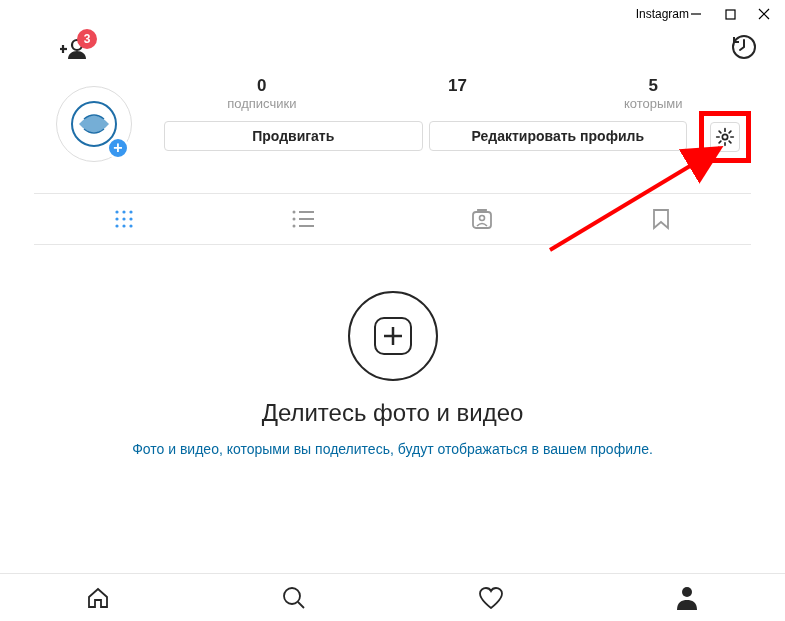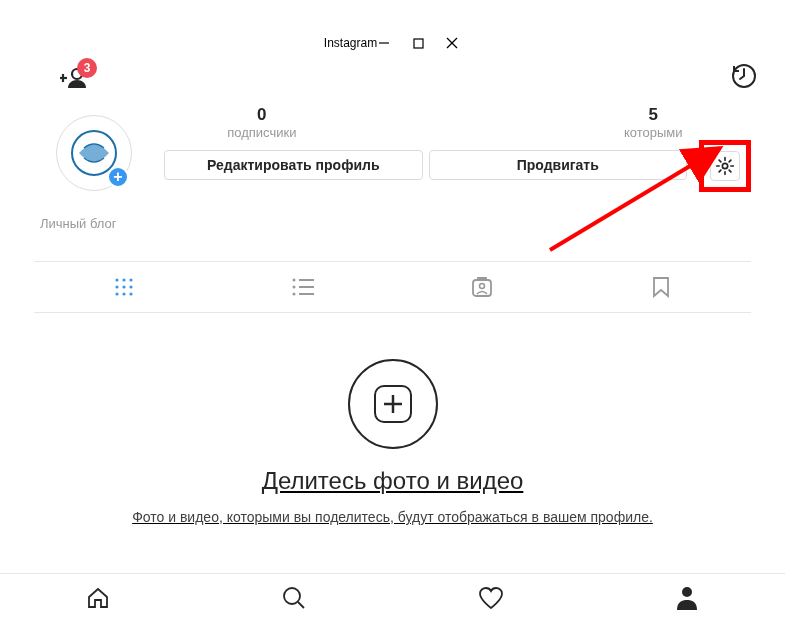--- a/index.html
+++ b/index.html
@@ -1,17 +1,17 @@
 <!DOCTYPE html>
 <html><head>
 <meta charset="utf-8">
 <style>
 * { margin: 0; padding: 0; box-sizing: border-box; }
 body { font-family: -apple-system, "Segoe UI", Arial, sans-serif; background: #fff; width: 785px; height: 621px; overflow: hidden; position: relative; }
-.titlebar { display: flex; align-items: center; justify-content: center; height: 28px; padding: 0 8px; margin-top: 29px; }
+.titlebar { display: flex; align-items: center; justify-content: flex-end; height: 28px; padding: 0 8px; }
 .title-text { font-size: 12px; color: #000; padding-left: 4px; }
 .win-controls { display: flex; gap: 20px; align-items: center; padding-right: 6px; }
 .win-btn { width: 14px; height: 14px; display: flex; align-items: center; justify-content: center; }
 .topbar { display: flex; align-items: center; justify-content: space-between; height: 42px; padding: 0 28px 0 60px; }
 .add-person { position: relative; display: flex; align-items: center; }
 .badge { position: absolute; top: -9px; right: -9px; background: #ed4956; color: #fff; border-radius: 50%; width: 20px; height: 20px; font-size: 12px; font-weight: 600; display: flex; align-items: center; justify-content: center; }
 .profile-section { padding: 6px 34px 12px 34px; }
 .profile-row { display: flex; align-items: flex-start; }
 .avatar-wrap { width: 120px; display: flex; justify-content: center; position: relative; padding-top: 10px; }
 .avatar { width: 76px; height: 76px; border-radius: 50%; border: 1px solid #ddd; display: flex; align-items: center; justify-content: center; background: #fff; position: relative; }
@@ -23,25 +23,25 @@
 .stat-num { font-size: 17px; font-weight: 600; color: #262626; }
 .stat-label { font-size: 13px; color: #999; }
 .btn-row { display: flex; gap: 6px; }
 .btn { flex: 1; height: 30px; border: 1px solid #dbdbdb; border-radius: 4px; background: #fff; font-size: 14px; font-weight: 600; color: #262626; display: flex; align-items: center; justify-content: center; cursor: pointer; }
 .settings-box { width: 52px; height: 52px; border: 5px solid #ff0000; display: flex; align-items: center; justify-content: center; margin-left: 6px; margin-top: -10px; }
 .settings-inner { width: 30px; height: 30px; border: 1px solid #dbdbdb; border-radius: 4px; display: flex; align-items: center; justify-content: center; }
 .bio { font-size: 13px; color: #999; margin-top: 24px; padding-left: 6px; }
 .divider { border: none; border-top: 1px solid #e6e6e6; margin: 18px 34px 0 34px; }
 .tabs-row { display: flex; margin: 0 34px; border-bottom: 1px solid #e6e6e6; }
 .tab { flex: 1; height: 50px; display: flex; align-items: center; justify-content: center; cursor: pointer; }
-.empty-state { text-align: center; padding-top: 46px; text-decoration: underline; }
+.empty-state { text-align: center; padding-top: 46px; }
 .add-circle { width: 90px; height: 90px; border: 2.5px solid #262626; border-radius: 50%; display: flex; align-items: center; justify-content: center; margin: 0 auto 18px; }
 .add-inner { width: 38px; height: 38px; border: 2.5px solid #262626; border-radius: 10px; display: flex; align-items: center; justify-content: center; }
 .empty-title { font-size: 24px; font-weight: 300; color: #262626; margin-bottom: 14px; }
-.empty-sub { font-size: 14px; color: #404040; }
+.empty-sub { font-size: 14px; color: #0369a1; }
 .bottom-nav { position: absolute; bottom: 0; left: 0; right: 0; height: 48px; border-top: 1px solid #e6e6e6; display: flex; background: #fff; }
 .nav-item { flex: 1; display: flex; align-items: center; justify-content: center; cursor: pointer; }
 .arrow { position: absolute; pointer-events: none; }
 </style>
 </head>
 <body>
 
 <div class="titlebar">
   <span class="title-text">Instagram</span>
   <div class="win-controls">
@@ -96,41 +96,41 @@
         <div class="avatar-plus">+</div>
       </div>
     </div>
     <div class="stats-col">
       <div class="stats-row">
         <div class="stat">
           <div class="stat-num">0</div>
           <div class="stat-label">подписчики</div>
         </div>
         <div class="stat">
+          <div class="stat-num">17</div>
         </div>
         <div class="stat">
           <div class="stat-num">5</div>
           <div class="stat-label">которыми</div>
         </div>
       </div>
       <div class="btn-row">
+        <div class="btn">Продвигать</div>
         <div class="btn">Редактировать профиль</div>
-        <div class="btn">Продвигать</div>
         <div class="settings-box">
           <div class="settings-inner">
             <svg width="20" height="20" viewBox="0 0 24 24">
               <circle cx="12" cy="12" r="3.2" fill="none" stroke="#262626" stroke-width="2"></circle>
               <path d="M12 2 L12 5 M12 19 L12 22 M22 12 L19 12 M5 12 L2 12 M19.07 4.93 L16.95 7.05 M7.05 16.95 L4.93 19.07 M19.07 19.07 L16.95 16.95 M7.05 7.05 L4.93 4.93" stroke="#262626" stroke-width="2" stroke-linecap="round"></path>
             </svg>
           </div>
         </div>
       </div>
     </div>
   </div>
-  <div class="bio">Личный блог</div>
 </div>
 
 <hr class="divider">
 
 <div class="tabs-row">
   <div class="tab">
     <svg width="20" height="20" viewBox="0 0 20 20">
       <circle cx="3" cy="3" r="1.6" fill="#3897f0"></circle>
         <circle cx="10" cy="3" r="1.6" fill="#3897f0"></circle>
         <circle cx="17" cy="3" r="1.6" fill="#3897f0"></circle>

